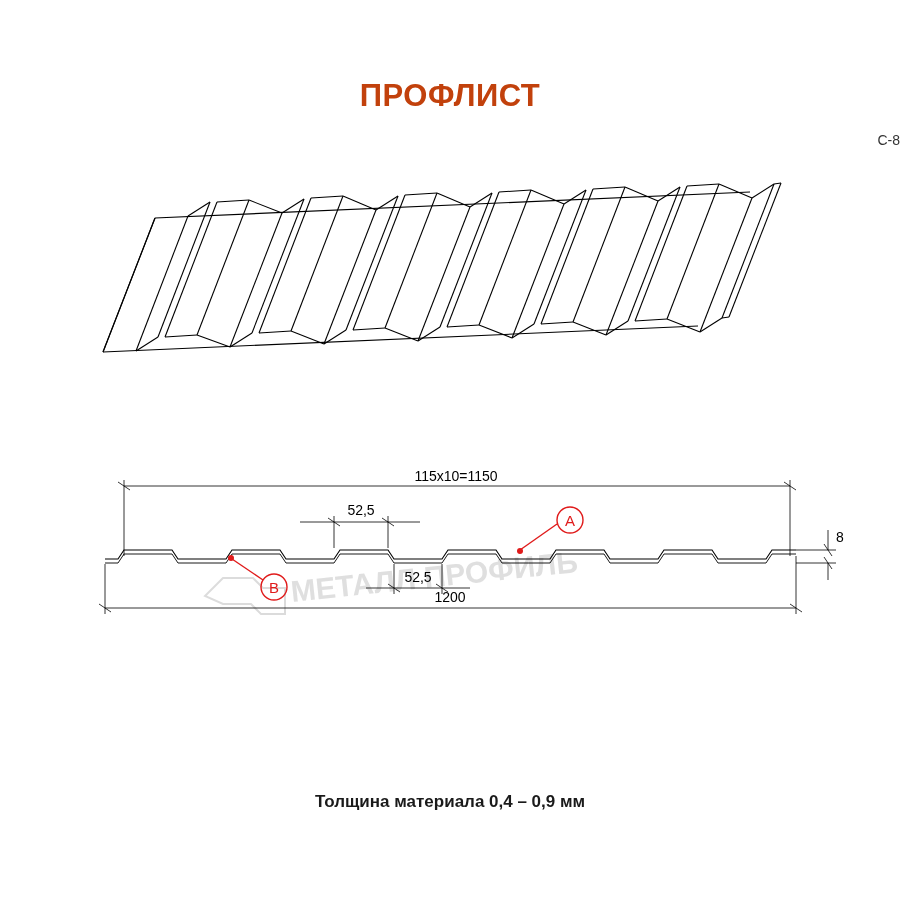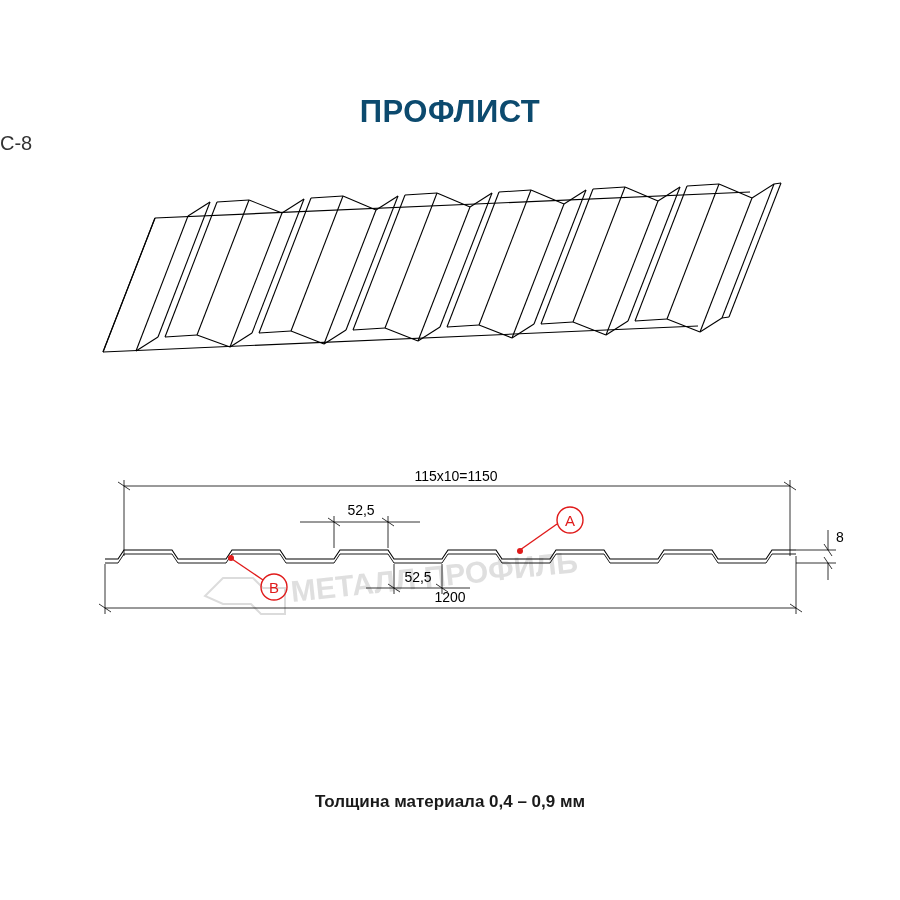--- a/index.html
+++ b/index.html
@@ -16,36 +16,36 @@
     overflow: hidden;
   }
   .sheet {
     position: absolute;
     inset: 0;
     width: 900px;
     height: 900px;
   }
   .title {
     position: absolute;
-    top: 94px;
+    top: 78px;
     left: 0;
     width: 900px;
     text-align: center;
     font-size: 31px;
     font-weight: bold;
     letter-spacing: 0.5px;
-    color: #0c4a6e;
+    color: #c2410c;
   }
   .subtitle {
     position: absolute;
     top: 132px;
     left: 0;
     width: 900px;
-    text-align: left;
-    font-size: 20px;
+    text-align: right;
+    font-size: 14px;
     color: #333333;
   }
   .footer {
     position: absolute;
     top: 792px;
     left: 0;
     width: 900px;
     text-align: center;
     font-size: 17px;
     font-weight: bold;

